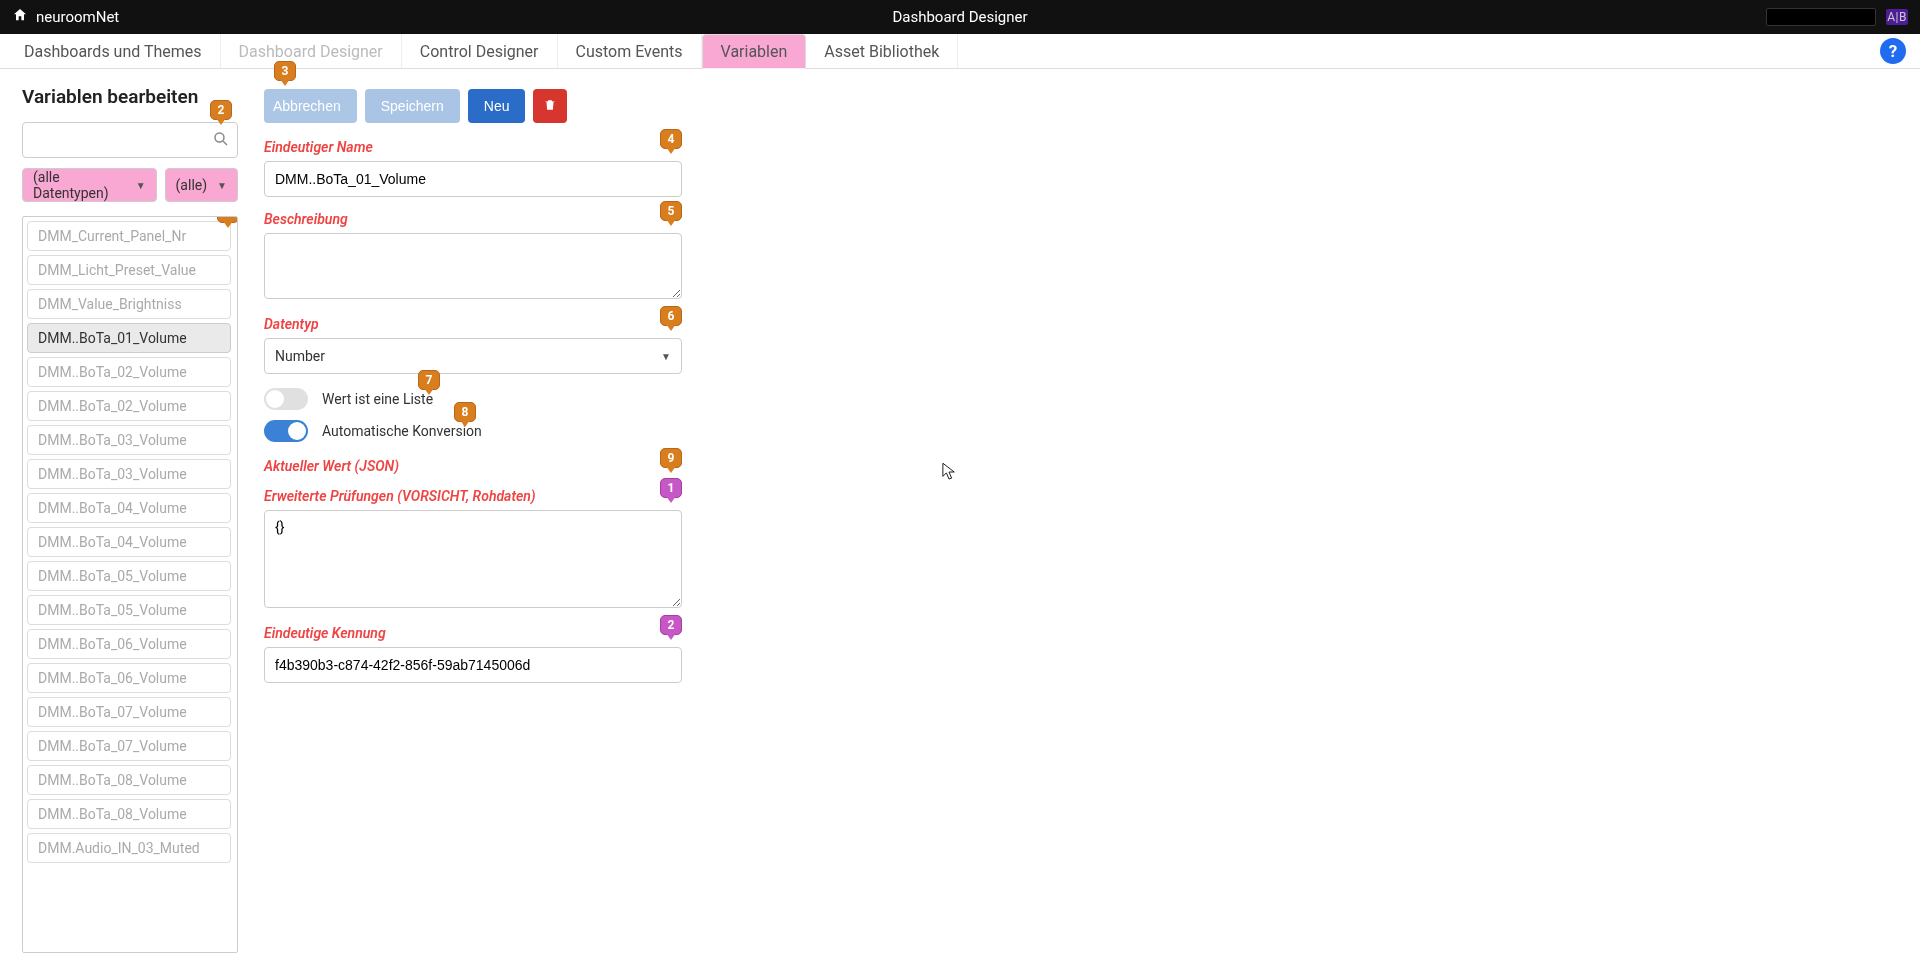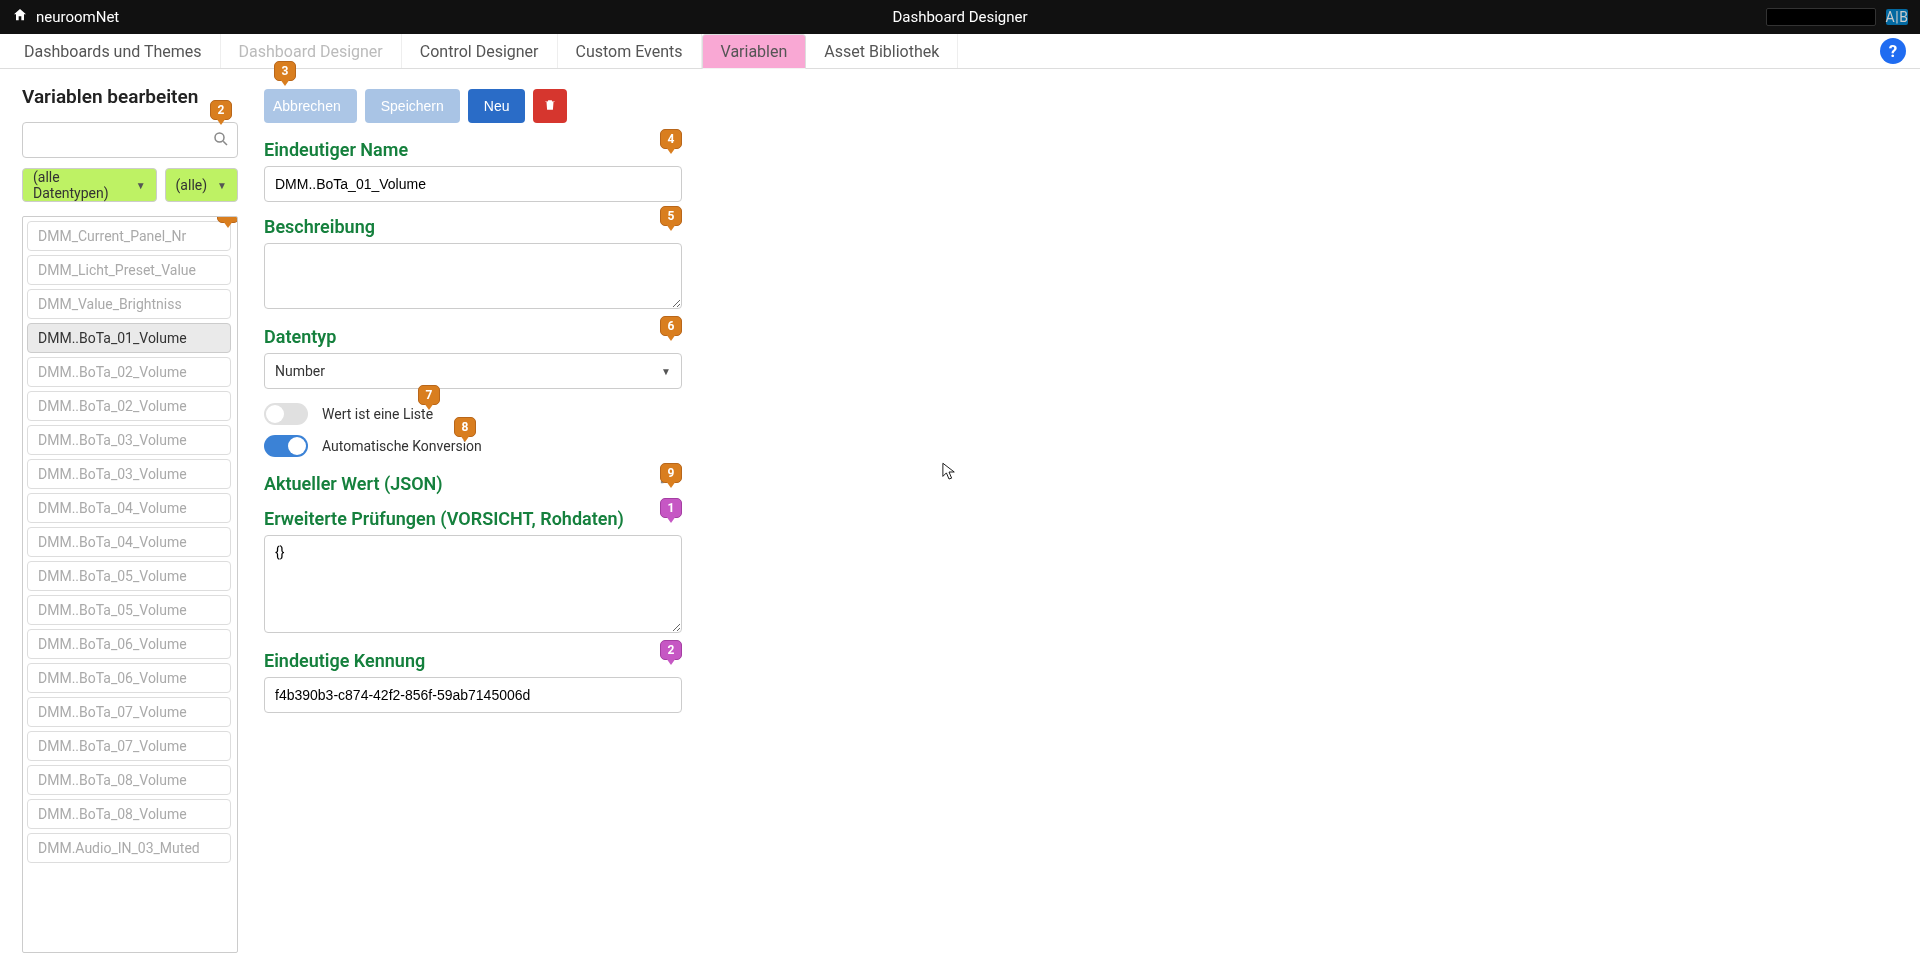--- a/index.html
+++ b/index.html
@@ -5,40 +5,40 @@
   * { box-sizing: border-box; margin: 0; padding: 0; }
   body { font-family: -apple-system, "Segoe UI", Roboto, "Helvetica Neue", Arial, sans-serif; font-size: 14px; color: #333; background: #fff; width: 1920px; height: 963px; overflow: hidden; position: relative; }
 
   
   .topbar { background: #111; color: #fff; height: 34px; display: flex; align-items: center; padding: 0 12px; position: relative; }
   .topbar .brand { display: flex; align-items: center; gap: 8px; font-size: 15px; }
   .topbar .brand svg { width: 16px; height: 16px; fill: #fff; }
   .topbar .title { position: absolute; left: 50%; transform: translateX(-50%); font-size: 15px; }
   .topbar .right { margin-left: auto; display: flex; align-items: center; gap: 10px; }
   .topbar .right .blackblock { width: 110px; height: 18px; background: #000; border: 1px solid #333; border-radius: 2px; }
-  .topbar .right .lang { width: 22px; height: 16px; background: #0369a1; border-radius: 2px; display: flex; align-items: center; justify-content: center; font-size: 14px; letter-spacing: .5px; color: #ccc; }
+  .topbar .right .lang { width: 22px; height: 16px; background: #4c1d95; border-radius: 2px; display: flex; align-items: center; justify-content: center; font-size: 12px; letter-spacing: .5px; color: #ccc; }
 
   
   .navtabs { height: 35px; border-bottom: 1px solid #ddd; display: flex; align-items: stretch; padding: 0 6px; position: relative; }
   .navtabs .tab { padding: 0 18px; display: flex; align-items: center; color: #555; border-right: 1px solid #eee; cursor: pointer; font-size: 16px; }
   .navtabs .tab.disabled { color: #bbb; }
   .navtabs .tab.active { background: #f9a8d4; border: 1px solid #ddd; border-bottom: 1px solid #f3f3f3; margin-bottom: -1px; border-radius: 4px 4px 0 0; }
   .navtabs .help { position: absolute; right: 14px; top: 4px; }
   .navtabs .help-circle { width: 26px; height: 26px; border-radius: 50%; background: #1f6cf1; color: #fff; display: flex; align-items: center; justify-content: center; font-weight: bold; font-size: 17px; }
 
   
   .content { display: flex; height: calc(963px - 34px - 35px); }
   .sidebar { width: 252px; padding: 16px 14px 10px 22px; display: flex; flex-direction: column; }
   .sidebar h2 { font-size: 19px; font-weight: 600; margin-bottom: 14px; color: #222; }
   .search-wrap { position: relative; margin-bottom: 10px; }
   .search-wrap input { width: 100%; height: 36px; border: 1px solid #ccc; border-radius: 4px; padding: 0 34px 0 10px; font-size: 14px; }
   .search-wrap .sicon { position: absolute; right: 8px; top: 8px; color: #888; }
 
   .filter-row { display: flex; gap: 8px; margin-bottom: 14px; }
-  .dropdown { border: 1px solid #ccc; border-radius: 4px; height: 34px; display: flex; align-items: center; padding: 0 10px; gap: 10px; cursor: pointer; background: #bef264; font-size: 14px; }
+  .dropdown { border: 1px solid #ccc; border-radius: 4px; height: 34px; display: flex; align-items: center; padding: 0 10px; gap: 10px; cursor: pointer; background: #f9a8d4; font-size: 14px; }
   .dropdown .caret { font-size: 10px; color: #555; }
 
   .var-list-wrap { flex: 1; overflow: hidden; position: relative; border: 1px solid #ccc; border-radius: 2px; padding: 4px; }
   .var-list { height: 100%; overflow-y: scroll; padding-right: 2px; }
   .var-list::-webkit-scrollbar { width: 10px; }
   .var-list::-webkit-scrollbar-track { background: #f0f0f0; }
   .var-list::-webkit-scrollbar-thumb { background: #bcbcbc; border-radius: 5px; }
   .var-item { border: 1px solid #ddd; border-radius: 4px; padding: 6px 10px; margin-bottom: 4px; color: #aaa; cursor: pointer; font-size: 14px; }
   .var-item.selected { background: #eaeaea; color: #333; border-color: #ccc; }
 
@@ -47,21 +47,21 @@
 
   .btn-row { display: flex; gap: 8px; margin-bottom: 16px; }
   .btn { height: 34px; padding: 0 16px; border: none; border-radius: 4px; font-size: 14px; cursor: pointer; display: flex; align-items: center; justify-content: center; }
   .btn.cancel { background: #acc6e6; color: #fff; padding-left: 9px; }
   .btn.save   { background: #a9c4e5; color: #fff; }
   .btn.new    { background: #2a6cc7; color: #fff; }
   .btn.delete { background: #d6362e; color: #fff; width: 34px; padding: 0; }
   .btn.delete svg { width: 14px; height: 14px; fill: #fff; }
 
   .field { margin-bottom: 14px; }
-  .field label { display: block; font-weight: 600; font-size: 18px; margin-bottom: 6px; color: #15803d; }
+  .field label { display: block; font-weight: 600; font-size: 14px; margin-bottom: 6px; color: #ef4444; font-style: italic; }
   .field input[type=text] { width: 100%; height: 36px; border: 1px solid #ccc; border-radius: 4px; padding: 0 10px; font-size: 14px; }
   .field textarea { width: 100%; border: 1px solid #ccc; border-radius: 4px; padding: 8px 10px; font-size: 14px; resize: vertical; font-family: inherit; }
   .field .select { width: 100%; height: 36px; border: 1px solid #ccc; border-radius: 4px; padding: 0 10px; display: flex; align-items: center; justify-content: space-between; cursor: pointer; }
   .field .select .caret { font-size: 10px; color: #555; }
 
   .toggle-row { display: flex; align-items: center; gap: 14px; margin-bottom: 10px; }
   .toggle { width: 44px; height: 22px; border-radius: 11px; position: relative; cursor: pointer; }
   .toggle .knob { width: 18px; height: 18px; border-radius: 50%; background: #fff; position: absolute; top: 2px; }
   .toggle.off { background: #e0e0e0; }
   .toggle.off .knob { left: 2px; }

